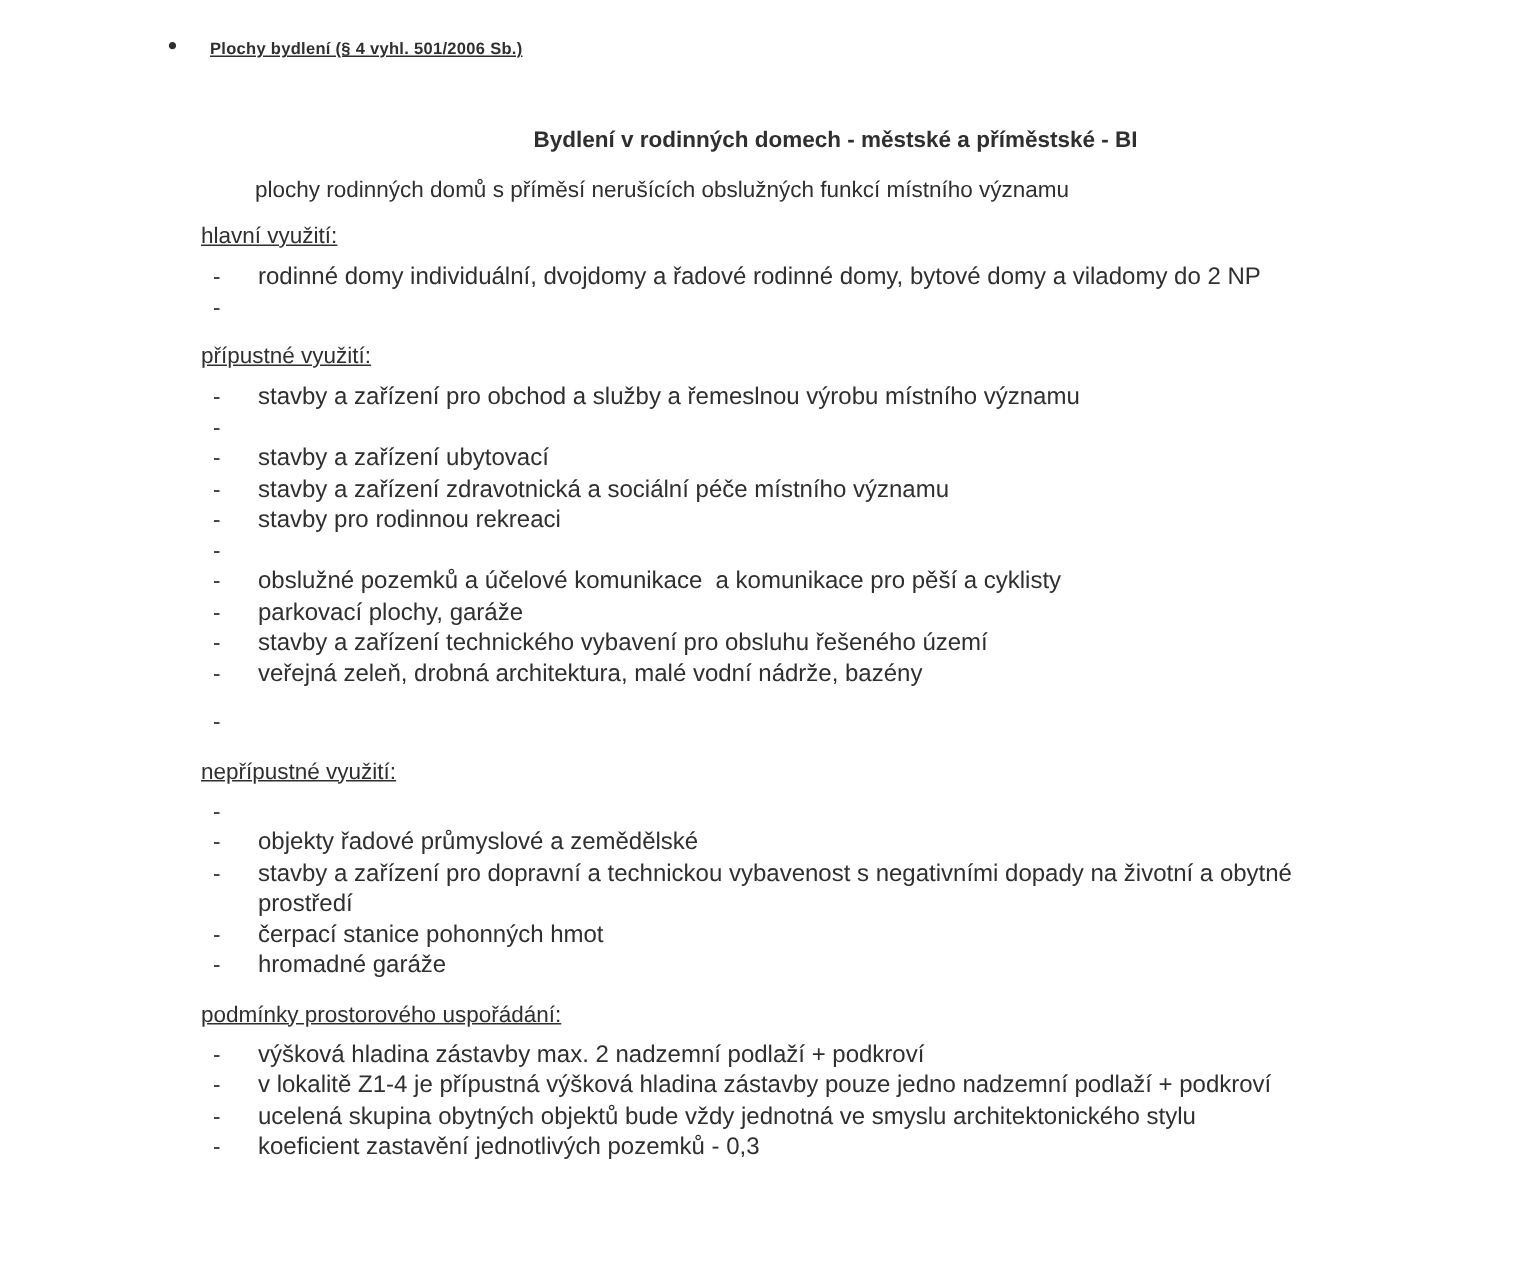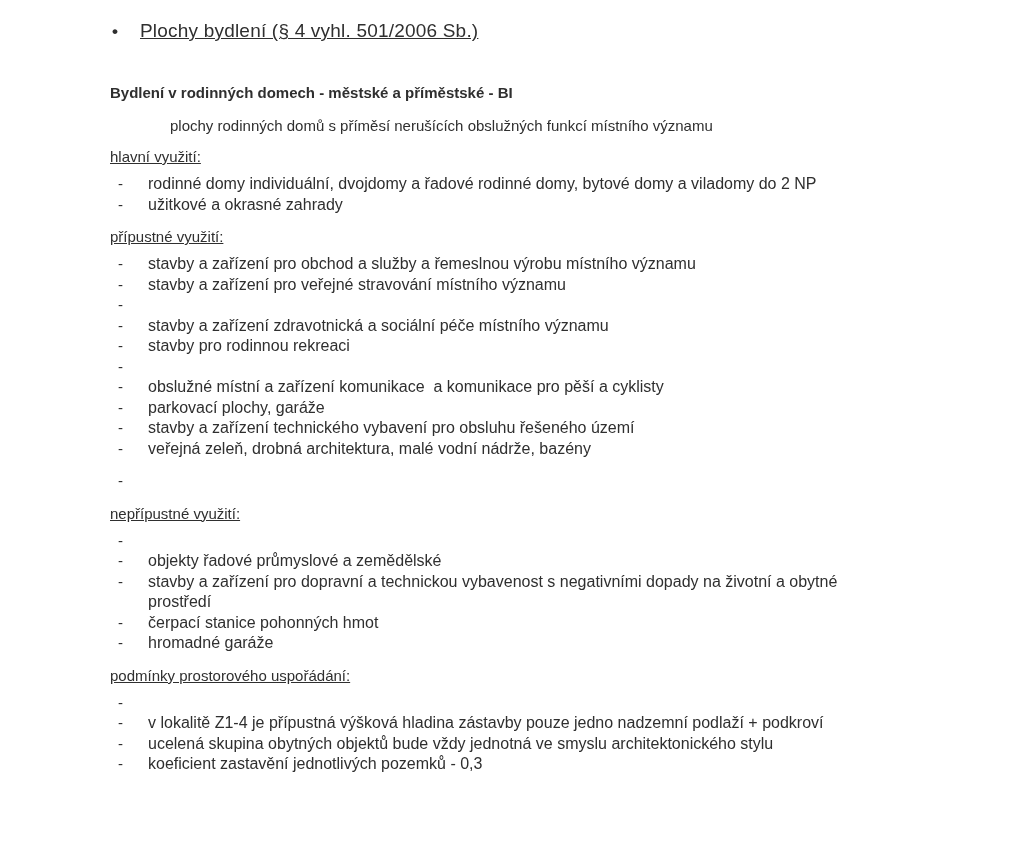--- a/index.html
+++ b/index.html
@@ -29,40 +29,42 @@
   }
   .bullet {
     width: 14px;
     margin-left: 2px;
     margin-right: 14px;
     font-size: 17px;
     font-weight: bold;
     line-height: 22px;
   }
   .title {
-    font-size: 19px;
-    font-weight: normal;
+    font-size: 11px;
+    font-weight: bold;
     line-height: 22px;
     text-decoration: underline;
     letter-spacing: 0.2px;
   }
   .subtitle {
     font-size: 15px;
     font-weight: bold;
     line-height: 19px;
     margin-bottom: 14px;
+    text-align: center;
   }
   .intro {
     font-size: 15px;
     line-height: 19px;
     margin-left: 60px;
     margin-bottom: 9px;
   }
   .section {
     margin-top: 12px;
+    margin-left: 24px;
   }
   .heading {
     font-size: 15px;
     line-height: 19px;
     text-decoration: underline;
   }
   .section-list {
     margin-top: 8px;
   }
   
@@ -104,53 +106,52 @@
   <div class="sections">
   <section class="section">
     <div class="heading">hlavní využití:</div>
     <div class="section-list">
           <div class="list-item">
             <span class="dash">-</span>
             <span class="item-text">rodinné domy individuální, dvojdomy a řadové rodinné domy, bytové domy a viladomy do 2 NP</span>
           </div>
           <div class="list-item">
             <span class="dash">-</span>
-            <span class="item-text">užitkové a okrasné zahrady</span>
           </div>
         </div>
   </section>
 
   <section class="section">
     <div class="heading">přípustné využití:</div>
     <div class="section-list">
           <div class="list-item">
             <span class="dash">-</span>
             <span class="item-text">stavby a zařízení pro obchod a služby a řemeslnou výrobu místního významu</span>
           </div>
           <div class="list-item">
             <span class="dash">-</span>
-            <span class="item-text">stavby a zařízení pro veřejné stravování místního významu</span>
-          </div>
-          <div class="list-item">
-            <span class="dash">-</span>
+          </div>
+          <div class="list-item">
+            <span class="dash">-</span>
+            <span class="item-text">stavby a zařízení ubytovací</span>
           </div>
           <div class="list-item">
             <span class="dash">-</span>
             <span class="item-text">stavby a zařízení zdravotnická a sociální péče místního významu</span>
           </div>
           <div class="list-item">
             <span class="dash">-</span>
             <span class="item-text">stavby pro rodinnou rekreaci</span>
           </div>
           <div class="list-item">
             <span class="dash">-</span>
           </div>
           <div class="list-item">
             <span class="dash">-</span>
-            <span class="item-text">obslužné místní a zařízení komunikace  a komunikace pro pěší a cyklisty</span>
+            <span class="item-text">obslužné pozemků a účelové komunikace  a komunikace pro pěší a cyklisty</span>
           </div>
           <div class="list-item">
             <span class="dash">-</span>
             <span class="item-text">parkovací plochy, garáže</span>
           </div>
           <div class="list-item">
             <span class="dash">-</span>
             <span class="item-text">stavby a zařízení technického vybavení pro obsluhu řešeného území</span>
           </div>
           <div class="list-item">
@@ -192,20 +193,21 @@
             <span class="item-text">hromadné garáže</span>
           </div>
         </div>
   </section>
 
   <section class="section">
     <div class="heading">podmínky prostorového uspořádání:</div>
     <div class="section-list">
           <div class="list-item">
             <span class="dash">-</span>
+            <span class="item-text">výšková hladina zástavby max. 2 nadzemní podlaží + podkroví</span>
           </div>
           <div class="list-item">
             <span class="dash">-</span>
             <span class="item-text">v lokalitě Z1-4 je přípustná výšková hladina zástavby pouze jedno nadzemní podlaží + podkroví</span>
           </div>
           <div class="list-item">
             <span class="dash">-</span>
             <span class="item-text">ucelená skupina obytných objektů bude vždy jednotná ve smyslu architektonického stylu</span>
           </div>
           <div class="list-item">

